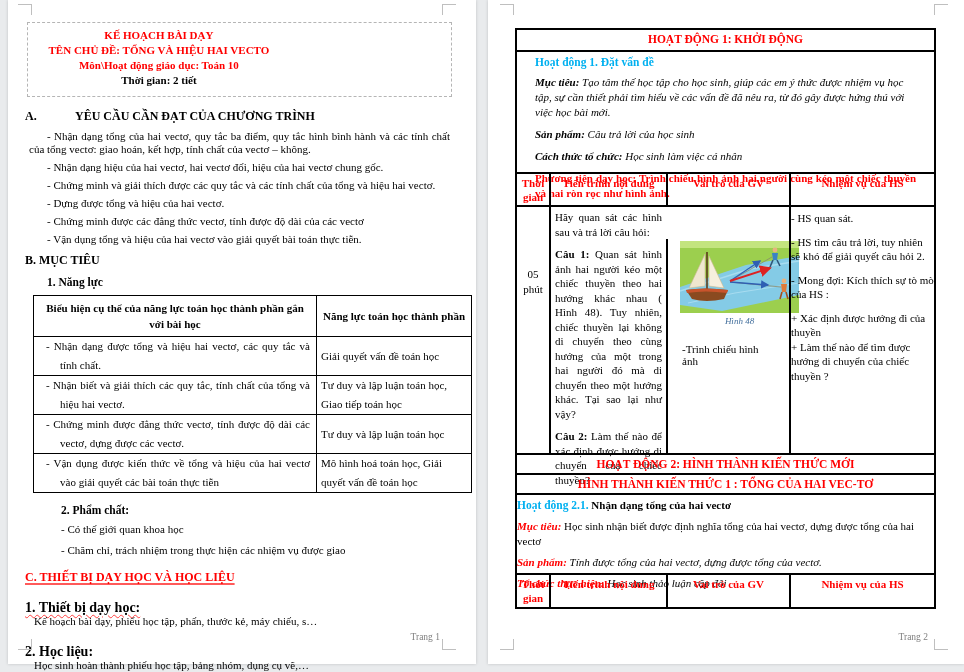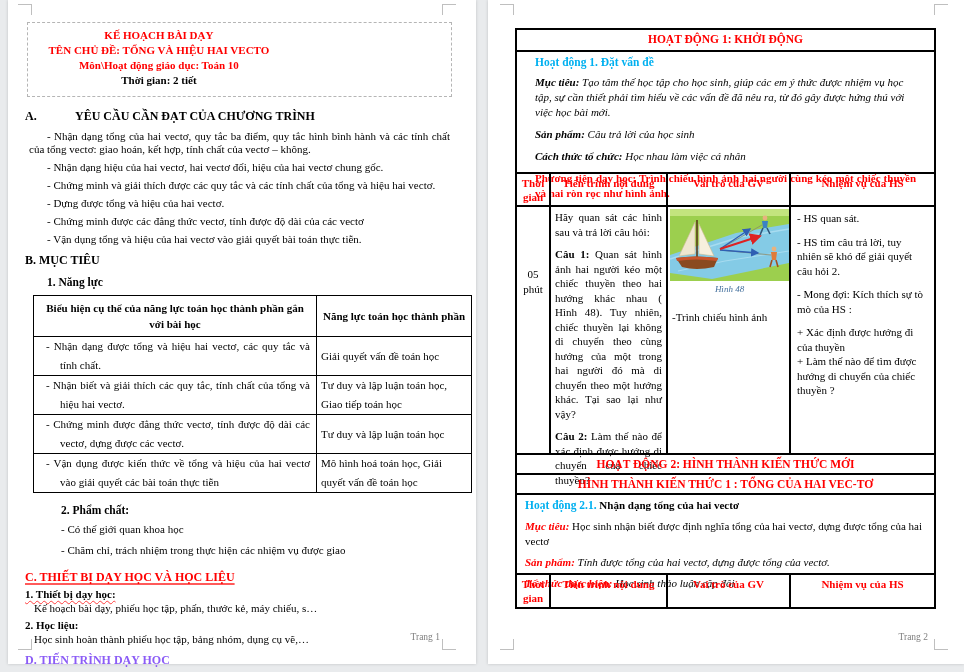--- a/index.html
+++ b/index.html
@@ -40,21 +40,21 @@
   table.btable th,table.btable td{border:1px solid #000;}
   table.btable th{font-size:11px;font-weight:bold;text-align:center;line-height:16px;padding:4px 6px;height:32px;}
   table.btable .c1{width:270px;}
   table.btable .c2{width:142px;}
   table.btable td.c1{vertical-align:top;text-align:justify;padding:0 6px 0 26px;text-indent:-14px;line-height:19px;}
   table.btable td.c2{vertical-align:middle;padding:0 4px;line-height:19px;}
   .sub2{margin:11px 0 6px 36px;font-size:11.5px;font-weight:bold;}
   .pcb{margin:0 0 8px 36px;}
   .secC-h{margin-top:14px;font-size:12px;font-weight:bold;color:#ff0000;}
   .secC-h span{text-decoration:underline;text-decoration-color:#ff5a5a;text-decoration-thickness:2px;text-underline-offset:2px;}
-  .itemh{margin-top:4px;font-size:11px;font-weight:bold;}
+  .itemh{margin-top:17px;font-size:14px;font-weight:bold;}
   .itemh .wavy{text-decoration:underline wavy #ff4040 1px;text-underline-offset:2px;}
   .itemtext{margin:1px 0 1px 9px;}
   .secD-h{margin-top:8px;font-size:12px;font-weight:bold;color:#8b5cf6;}
   .pageno{position:absolute;bottom:22px;right:36px;font-size:9.5px;color:#7f7f7f;}
 
   
   .otable{position:absolute;left:27px;top:28px;width:421px;border:2px solid #000;box-sizing:border-box;font-size:11px;}
   .orow{box-sizing:border-box;}
   .orow + .orow{border-top:2px solid #000;}
   .banner{height:20px;line-height:19px;text-align:center;color:#ff0000;font-weight:bold;font-size:11.5px;}
@@ -69,28 +69,28 @@
   .c.time{width:32px;}
   .c.cont{width:117px;}
   .c.gv{width:123px;}
   .c.hs{flex:1;}
   .thead{height:33px;}
   .thead .c{color:#ff0000;font-weight:bold;text-align:center;line-height:14px;padding-top:2px;}
   .tbody1{height:248px;}
   .tcell{text-align:center;padding-top:60px;line-height:15px;}
   .ccell{padding:3px 4px;text-align:justify;line-height:14.5px;}
   .ccell p{margin:0 0 8px 0;}
-  .gcell{padding:2px 2px;}
+  .gcell{padding:2px 12px;margin-top:32px;}
   .figwrap{width:119px;margin:0 auto;}
   .cap{text-align:center;color:#44709d;font-style:italic;font-size:9px;margin-top:1px;}
   .gvnote{margin:17px 0 0 2px;}
-  .hcell2{padding:4px 6px;line-height:14.5px;}
+  .hcell2{padding:4px 0;line-height:14.5px;}
   .hcell2 p{margin:0 0 9px 0;}
   .hcell2 p.tight{margin:0;}
-  .sec2{height:80px;padding:3px 8px;line-height:15px;}
+  .sec2{height:80px;padding:3px 0;line-height:15px;}
   .sec2 p, .sec2 div{margin:0 0 6px 0;}
   .redbi{color:#ff0000;font-weight:bold;font-style:italic;}
   .th2{height:34px;}
   .tbody2{height:27px;}
   .tbody2 .c{padding:3px 5px;line-height:14px;}
   .tbody2 .gvtxt{word-spacing:3px;}
 </style>
 </head>
 <body>
 
@@ -171,21 +171,21 @@
   <div class="mark br" style="right:16px;bottom:14px;"></div>
 
   <div class="otable">
 
     <div class="orow banner">HOẠT ĐỘNG 1: KHỞI ĐỘNG</div>
 
     <div class="orow sec1">
       <div class="cyanh lead">Hoạt động 1. Đặt vấn đề</div>
       <p class="i"><span class="b">Mục tiêu:</span> <span>Tạo tâm thế học tập cho học sinh, giúp các em ý thức được nhiệm vụ học tập, sự cần thiết phải tìm hiểu về các vấn đề đã nêu ra, từ đó gây được hứng thú với việc học bài mới.</span></p>
       <p class="i"><span class="b">Sản phẩm:</span> <span>Câu trả lời của học sinh</span></p>
-      <p class="i"><span class="b">Cách thức tổ chức:</span> <span>Học nhau làm việc cá nhân</span></p>
+      <p class="i"><span class="b">Cách thức tổ chức:</span> <span>Học sinh làm việc cá nhân</span></p>
       <p class="redb">Phương tiện dạy học: Trình chiếu hình ảnh hai người cùng kéo một chiếc thuyền và hai ròn rọc như hình ảnh.</p>
     </div>
 
     <div class="orow t4 thead">
       <div class="c time">Thời gian</div>
       <div class="c cont">Tiến trình nội dung</div>
       <div class="c gv">Vai trò của GV</div>
       <div class="c hs">Nhiệm vụ của HS</div>
     </div>
 

